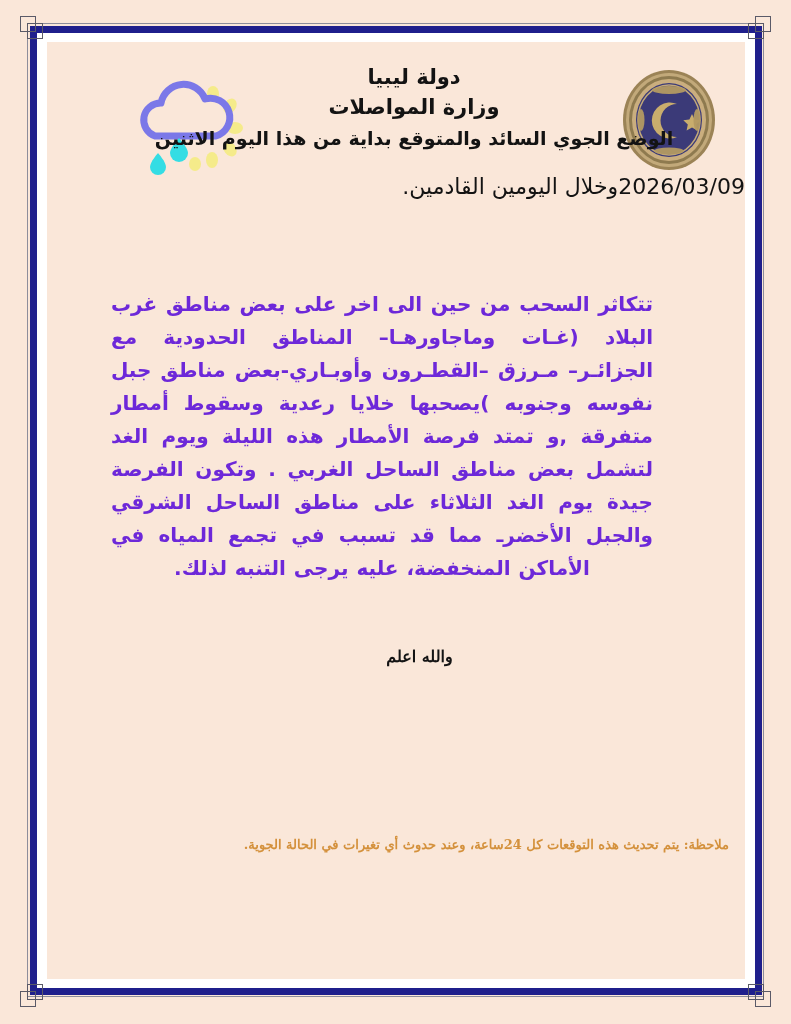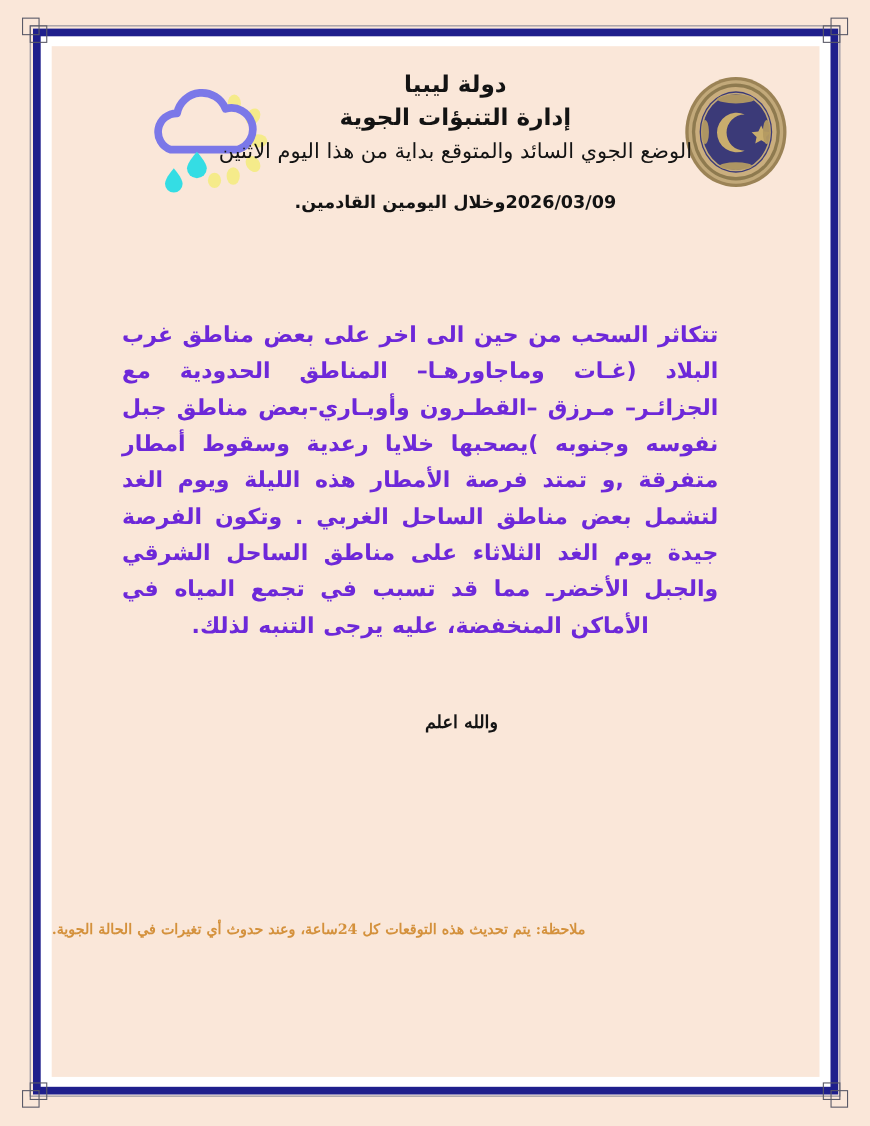--- a/index.html
+++ b/index.html
@@ -117,30 +117,30 @@
     color: #131313;
     line-height: 30px;
     letter-spacing: 0.5px;
     font-family: "DejaVu Sans", "Liberation Sans", sans-serif;
   }
   .title-line.wide {
     letter-spacing: 1.2px;
   }
   .subtitle-line {
     font-size: 19px;
-    font-weight: normal;
+    font-weight: bold;
     color: #131313;
     line-height: 28px;
     margin-top: 2px;
   }
   .date-line {
-    font-size: 16px;
-    font-weight: bold;
+    font-size: 22px;
+    font-weight: normal;
     color: #131313;
-    text-align: center;
+    text-align: right;
     margin-top: 22px;
     direction: rtl;
   }
 
   
   .bulletin-body {
     margin: 76px 92px 0 64px;
     direction: rtl;
     text-align: justify;
     text-align-last: center;
@@ -158,23 +158,23 @@
     font-size: 16px;
     font-weight: bold;
     color: #141414;
     font-family: "DejaVu Serif", "Liberation Serif", serif;
     padding-left: 47px;
   }
 
   .note {
     position: absolute;
     left: 0;
-    right: 0;
+    right: 16px;
     top: 795px;
-    text-align: left;
+    text-align: right;
     direction: rtl;
     font-size: 13px;
     font-weight: bold;
     color: #d4913c;
     font-family: "DejaVu Serif", "Liberation Serif", serif;
   }
 </style>
 </head>
 <body>
 
@@ -222,21 +222,21 @@
         <g fill="#b49a62" opacity="0.95">
           <ellipse cx="48" cy="22" rx="17" ry="4"></ellipse>
           <ellipse cx="48" cy="83" rx="15" ry="3.5"></ellipse>
           <ellipse cx="20" cy="52" rx="3.5" ry="11"></ellipse>
           <ellipse cx="76" cy="52" rx="3.5" ry="11"></ellipse>
         </g>
       </svg>
 
       <div class="titles">
         <div class="title-line">دولة ليبيا</div>
-        <div class="title-line">إدارة التنبؤات الجوية</div>
+        <div class="title-line">وزارة المواصلات</div>
         <div class="subtitle-line">الوضع الجوي السائد والمتوقع بداية من هذا اليوم الاثنين</div>
         <div class="date-line">2026/03/09وخلال اليومين القادمين.</div>
       </div>
 
     </div>
 
     <div class="bulletin-body">تتكاثر السحب من حين الى اخر على بعض مناطق غرب البلاد (غـات وماجاورهـا– المناطق الحدودية مع الجزائـر– مـرزق –القطـرون وأوبـاري-بعض مناطق جبل نفوسه وجنوبه )يصحبها  خلايا رعدية وسقوط أمطار متفرقة ,و تمتد فرصة الأمطار هذه الليلة ويوم الغد لتشمل بعض مناطق الساحل الغربي . وتكون الفرصة جيدة يوم الغد الثلاثاء على مناطق الساحل الشرقي والجبل الأخضرـ مما قد تسبب في تجمع المياه في الأماكن المنخفضة، عليه يرجى التنبه لذلك.</div>
 
     <div class="closing">والله اعلم</div>
 

